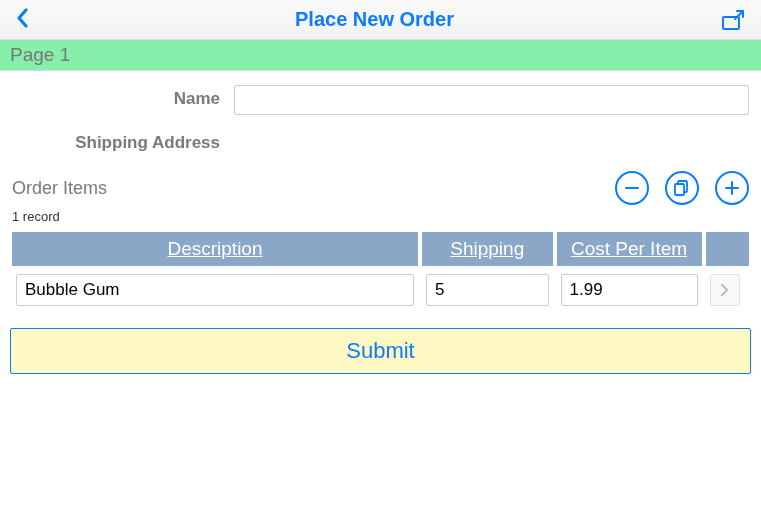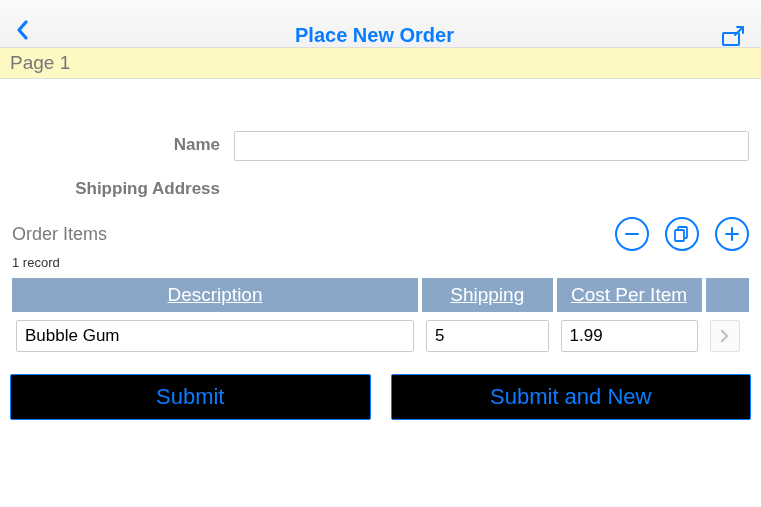--- a/index.html
+++ b/index.html
@@ -1,47 +1,47 @@
 <!DOCTYPE html>
 <html><head>
 <meta charset="utf-8">
 <style>
   * { box-sizing: border-box; margin: 0; padding: 0; }
   html, body { width: 761px; height: 507px; font-family: -apple-system, "Helvetica Neue", Arial, sans-serif; background: #fff; }
   .header {
-    height: 48px;
+    height: 40px;
     background: linear-gradient(#fafafa,#f2f2f2);
     border-bottom: 1px solid #ddd;
     display: flex;
-    align-items: flex-end;
+    align-items: center;
     justify-content: space-between;
     padding: 0 12px;
   }
   .back-icon {
     color: #0a7cff;
     font-size: 26px;
     font-weight: bold;
     cursor: pointer;
     padding: 0 4px;
   }
   .header-title {
     color: #0a7cff;
     font-size: 20px;
     font-weight: bold;
   }
   .share-icon svg { width: 24px; height: 22px; display:block;}
   .share-icon { color:#0a7cff; cursor:pointer; padding:0 4px;}
   .section-hdr {
-    background: #fef9c3;
+    background: #86efac;
     border-bottom: 1px solid #ddd;
     padding: 4px 10px;
     color: #777;
     font-size: 19px;
   }
-  .form-area { padding: 14px 12px 4px 12px; margin-top: 38px; }
+  .form-area { padding: 14px 12px 4px 12px; }
   .form-row { display:flex; align-items:flex-start; margin-bottom:14px; }
   .form-label { width: 222px; text-align:right; color:#7a7a7a; font-weight:bold; font-size:17px; padding-top:4px; padding-right:14px;}
   .form-field { flex:1; }
   .text-input {
     width: 100%; height:30px; border:1px solid #ccc; border-radius:2px; background:#fff; padding:0 6px; font-size:16px;
   }
   .error-text { color:#e02020; font-size:16px; margin-bottom:6px; }
   .textarea-error {
     width:100%; height:88px; background:#fde4e4; border:1px solid #f3c2c2; border-radius:2px; resize:none; padding:6px; font-size:16px;
   }
@@ -60,21 +60,21 @@
   .grid th.last { width:30px; background:#8aa7c7;}
   .grid td { padding:4px; }
   .grid td input {
     width:100%; height:32px; border:1px solid #ccc; border-radius:2px; padding:0 8px; font-size:17px; background:#fff;
   }
   .row-chevron {
     width:30px; height:32px; border:1px solid #e3e3e3; border-radius:2px; background:#fafafa; display:flex;align-items:center;justify-content:center; color:#bbb; font-size:18px; cursor:pointer;
   }
   .buttons { display:flex; gap:20px; padding: 14px 10px;}
   .big-btn {
-    flex:1; height:46px; border:1px solid #0a7cff; background:#000000; color:#0a7cff; font-size:22px; display:flex; align-items:center; justify-content:center; cursor:pointer; border-radius:2px;
+    flex:1; height:46px; border:1px solid #0a7cff; background:#fef9c3; color:#0a7cff; font-size:22px; display:flex; align-items:center; justify-content:center; cursor:pointer; border-radius:2px;
   }
   .col-desc{width:56%;} .col-qty{width:18%;} .col-cost{width:20%;} .col-arrow{width:30px;}
 </style>
 </head>
 <body>
 
 <div class="header">
   <div class="back-icon">
     <svg viewBox="0 0 12 20" width="12" height="20" fill="none" stroke="#0a7cff" stroke-width="3.2" stroke-linecap="round" stroke-linejoin="round">
         <polyline points="10,2 3,10 10,18"></polyline>
@@ -153,14 +153,13 @@
               <polyline points="2,2 8,8 2,14"></polyline>
             </svg>
     </div>
         </td>
   </tr>
 </tbody>
   </table>
 
 <div class="buttons">
   <div class="big-btn">Submit</div>
-  <div class="big-btn">Submit and New</div>
 </div>
 
 </body></html>

